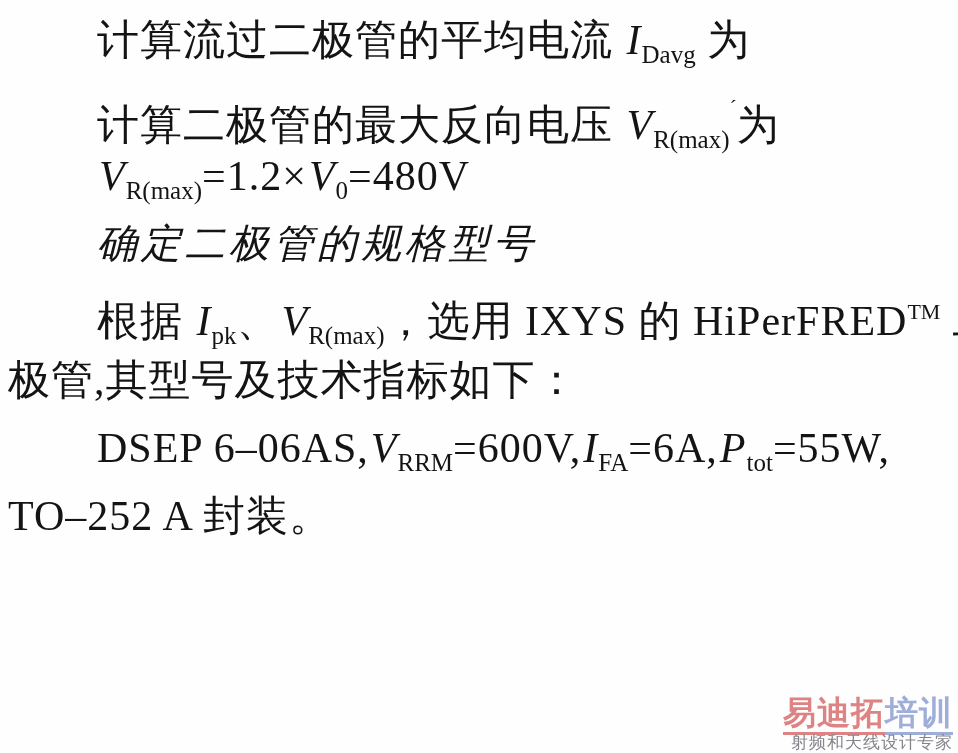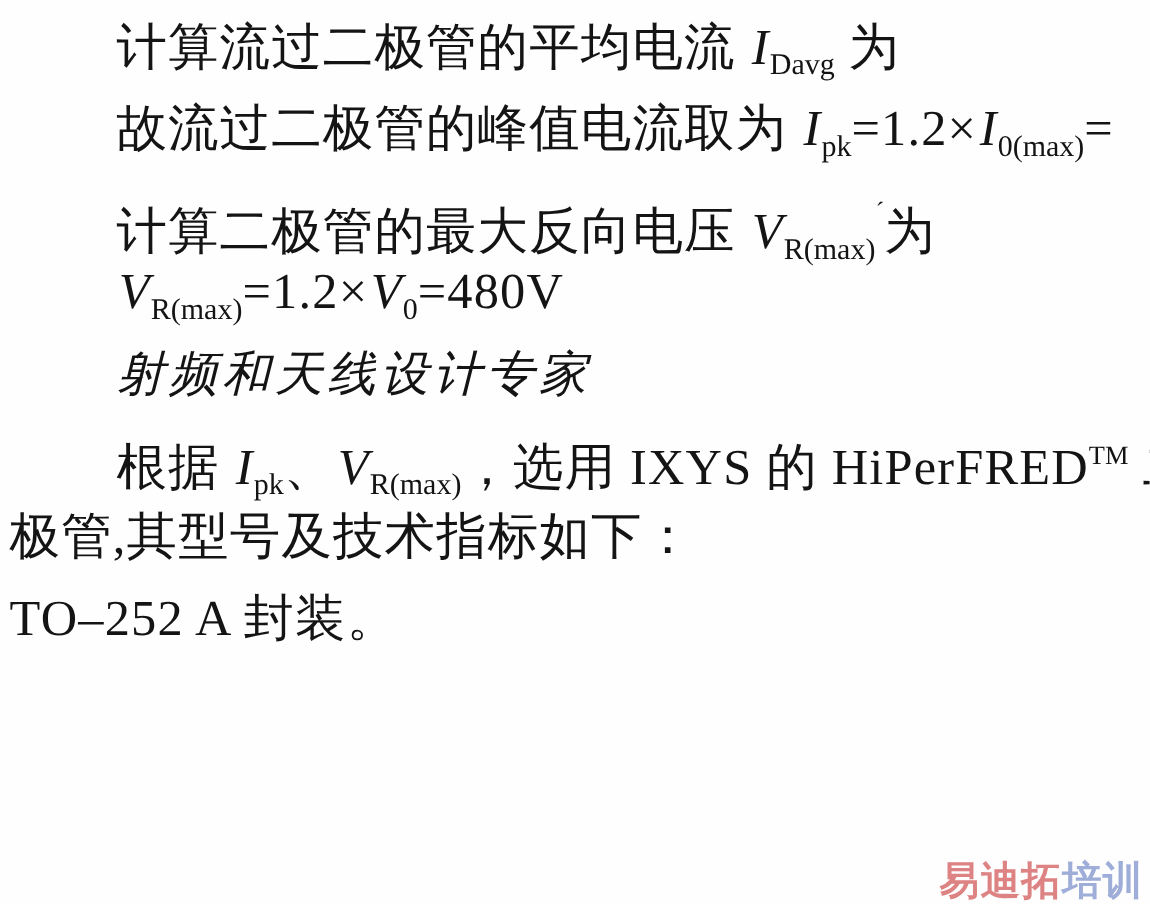--- a/index.html
+++ b/index.html
@@ -73,27 +73,28 @@
     margin-top:2px;
     white-space:nowrap;
   }
 </style>
 </head>
 <body>
 
 <div class="page">
   <div>
       <div class="line indent"><span class="run-t">计算流过二极管的平均电流 </span><span class="run-var">I</span><span class="run-sub">Davg</span><span class="run-t"> 为</span></div>
-      <div class="line indent"><span class="run-t">故流过二极管的峰值电流取为 </span><span class="run-var">I</span><span class="run-sub">pk</span><span class="run-t">=1.2×</span><span class="run-var">I</span><span class="run-sub">0(max)</span><span class="run-t">=</span></div>
       <div class="line indent"><span class="run-t">计算二极管的最大反向电压 </span><span class="run-var">V</span><span class="run-sub">R(max)</span><span class="run-tick">ˊ</span><span class="run-t">为</span></div>
       <div class="line indent"><span class="run-var">V</span><span class="run-sub">R(max)</span><span class="run-t">=1.2×</span><span class="run-var">V</span><span class="run-sub">0</span><span class="run-t">=480V</span></div>
-      <div class="line indent kai"><span class="run-t">射频和天线设计专家</span></div>
+      <div class="line indent kai"><span class="run-t">确定二极管的规格型号</span></div>
       <div class="line indent"><span class="run-t">根据 </span><span class="run-var">I</span><span class="run-sub">pk</span><span class="run-t">、</span><span class="run-var">V</span><span class="run-sub">R(max)</span><span class="run-t">，选用 IXYS 的 HiPerFRED</span><span class="run-sup">TM</span><span class="run-t"> 二</span></div>
       <div class="line"><span class="run-t">极管,其型号及技术指标如下：</span></div>
+      <div class="line indent"><span class="run-t">DSEP 6–06AS,</span><span class="run-var">V</span><span class="run-sub">RRM</span><span class="run-t">=600V,</span><span class="run-var">I</span><span class="run-sub">FA</span><span class="run-t">=6A,</span><span class="run-var">P</span><span class="run-sub">tot</span><span class="run-t">=55W,</span></div>
       <div class="line"><span class="run-t">TO–252 A 封装。</span></div>
     </div>
 
   <div class="watermark">
     <div class="wm-brand">
       <span style="color: rgb(221, 131, 131); border-color: rgb(221, 131, 131);">易迪拓</span><span style="color: rgb(159, 173, 217); border-color: rgb(159, 173, 217);">培训</span>
     </div>
+    <div class="wm-tagline" style="color: rgb(132, 132, 140);">射频和天线设计专家</div>
   </div>
 </div>
 
 </body></html>

